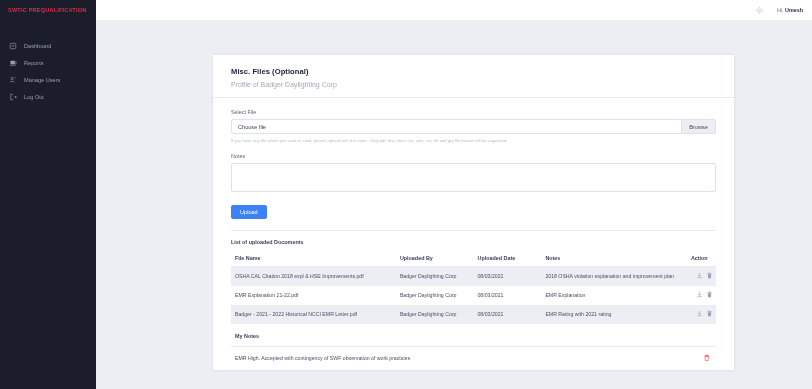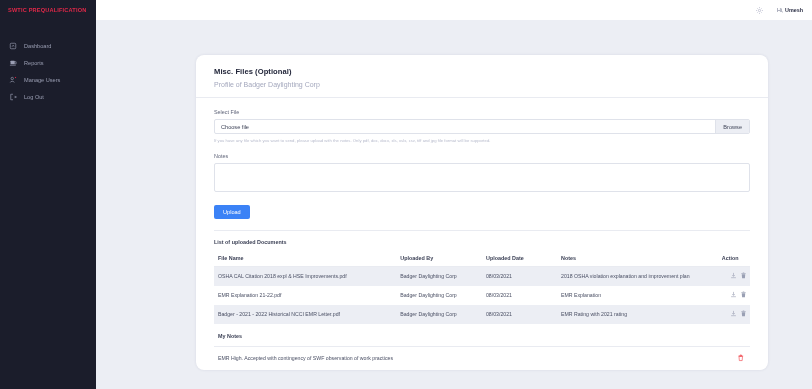--- a/index.html
+++ b/index.html
@@ -63,25 +63,25 @@
   }
   .greeting b { color: #2b2f45; font-weight: bold; }
 
   .content {
     flex: 1; position: relative; overflow: hidden;
   }
 
   
   .card {
     position: absolute;
-    left: 100px;   
+    left: 117px;   
     top: 35px;
-    width: 572px;  
+    width: 521px;  
     background: #ffffff;
-    border-radius: 8px;
+    border-radius: 0;
     box-shadow: 0 0 3px rgba(40,50,90,0.10);
     padding: 0 0 0 0;
   }
   .card-head {
     padding: 12px 18px 9px 18px;
     border-bottom: 1px solid #e9ebf1;
   }
   .card-title {
     font-size: 7.6px; font-weight: bold; color: #22263a; letter-spacing: 0.05px;
   }

